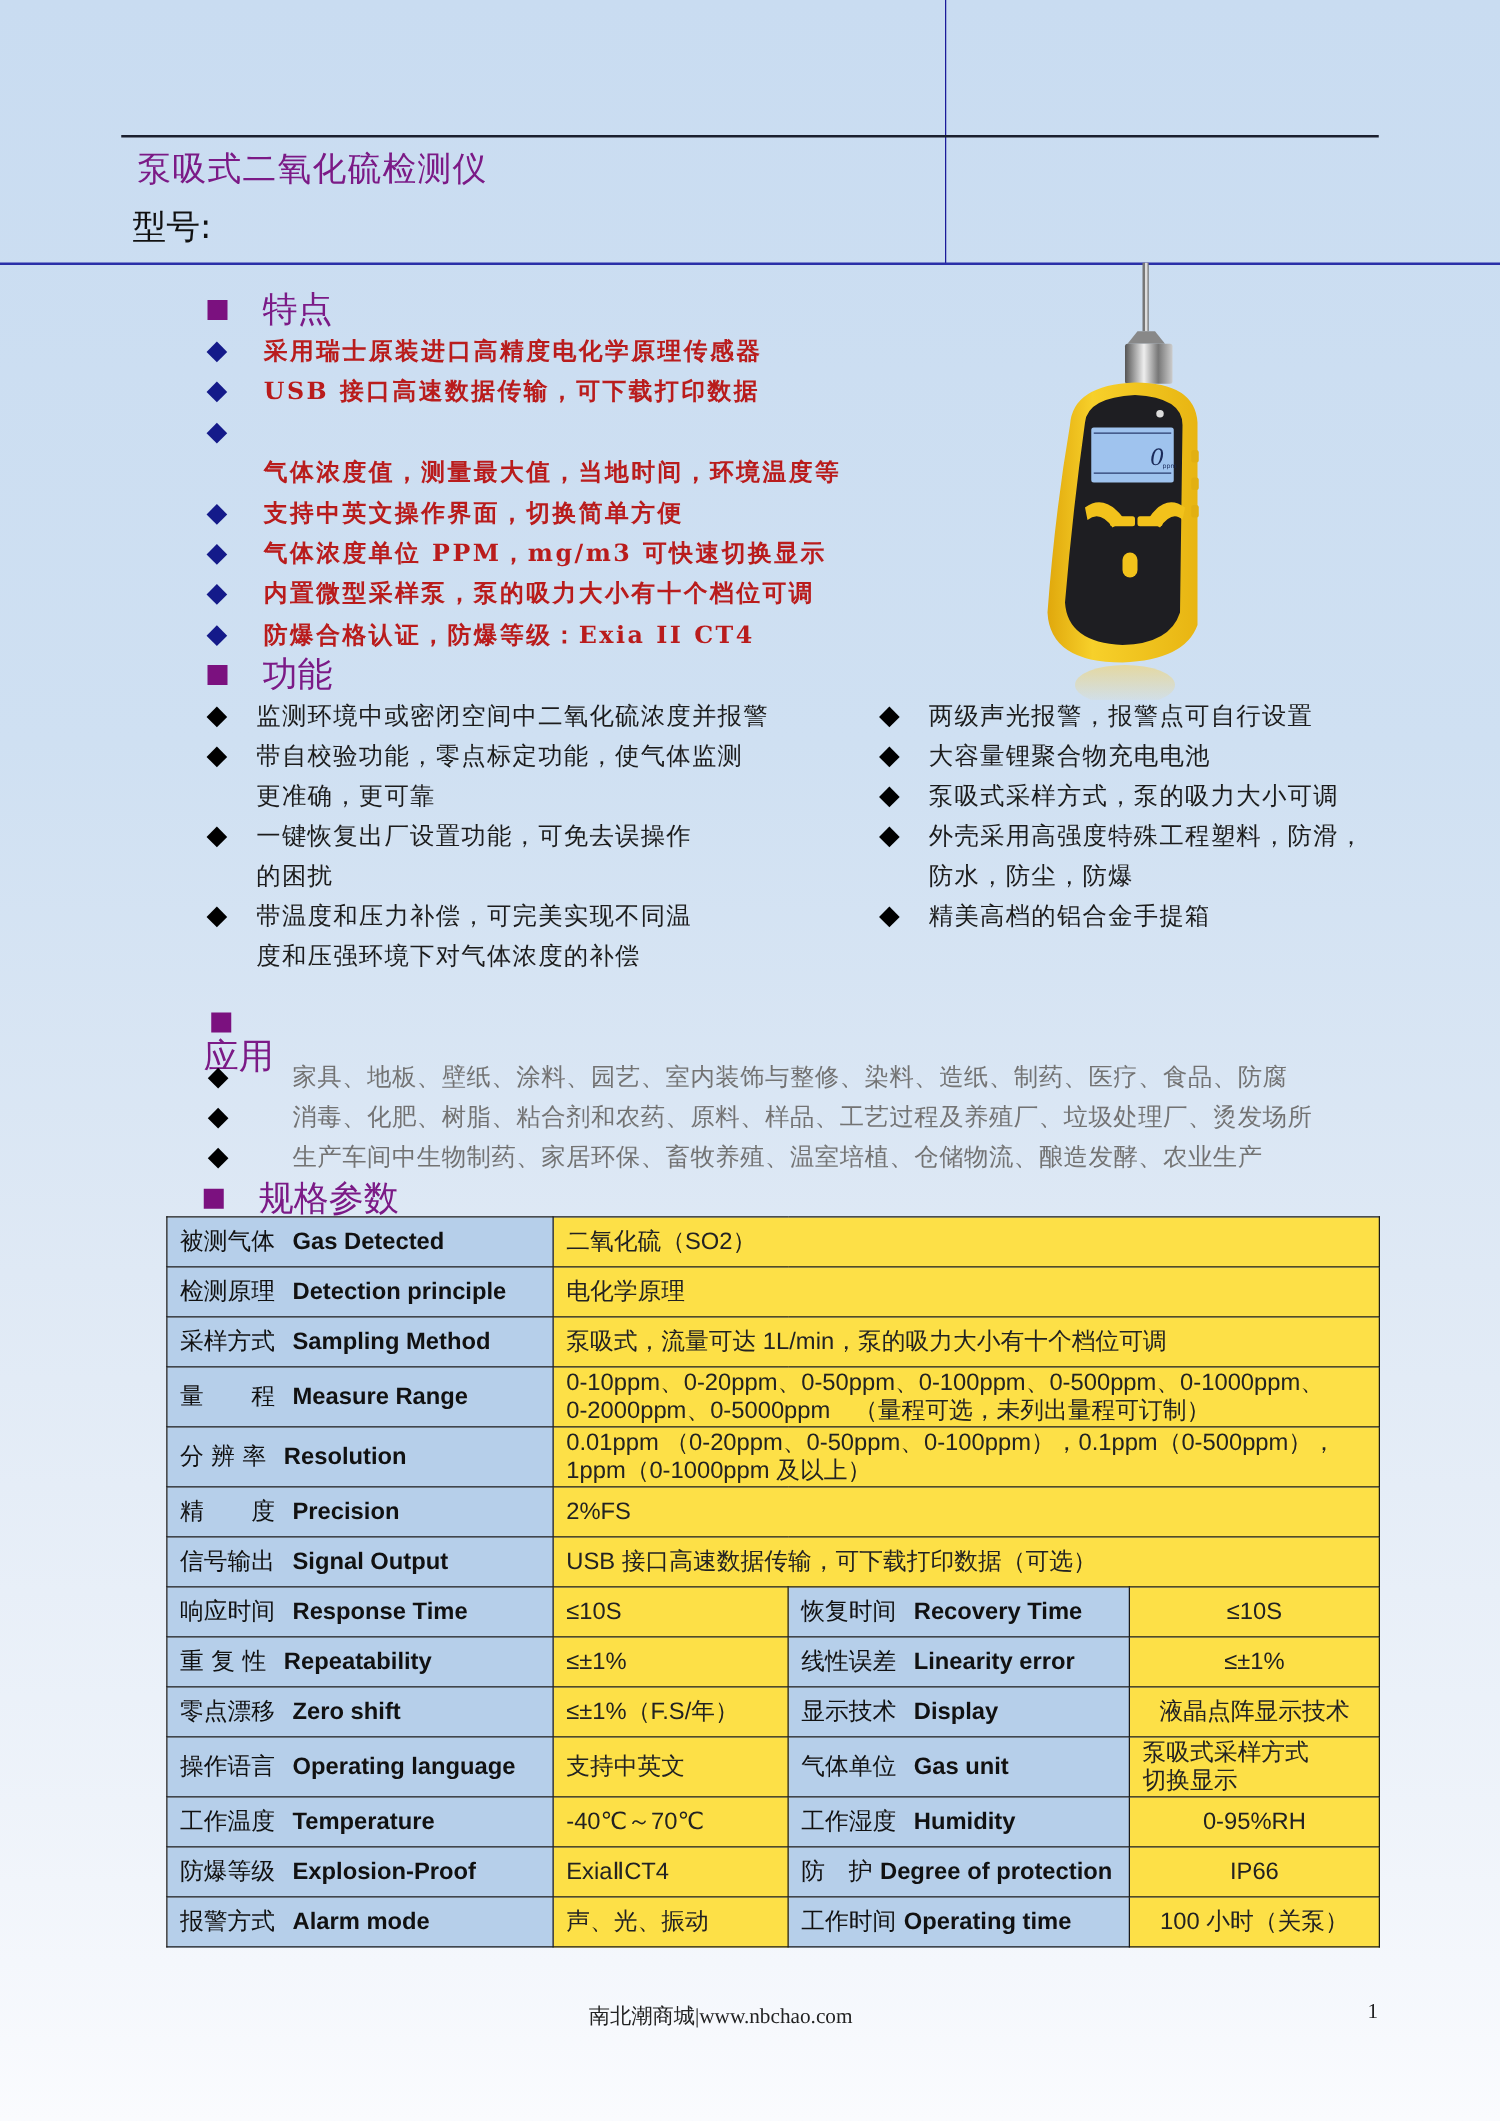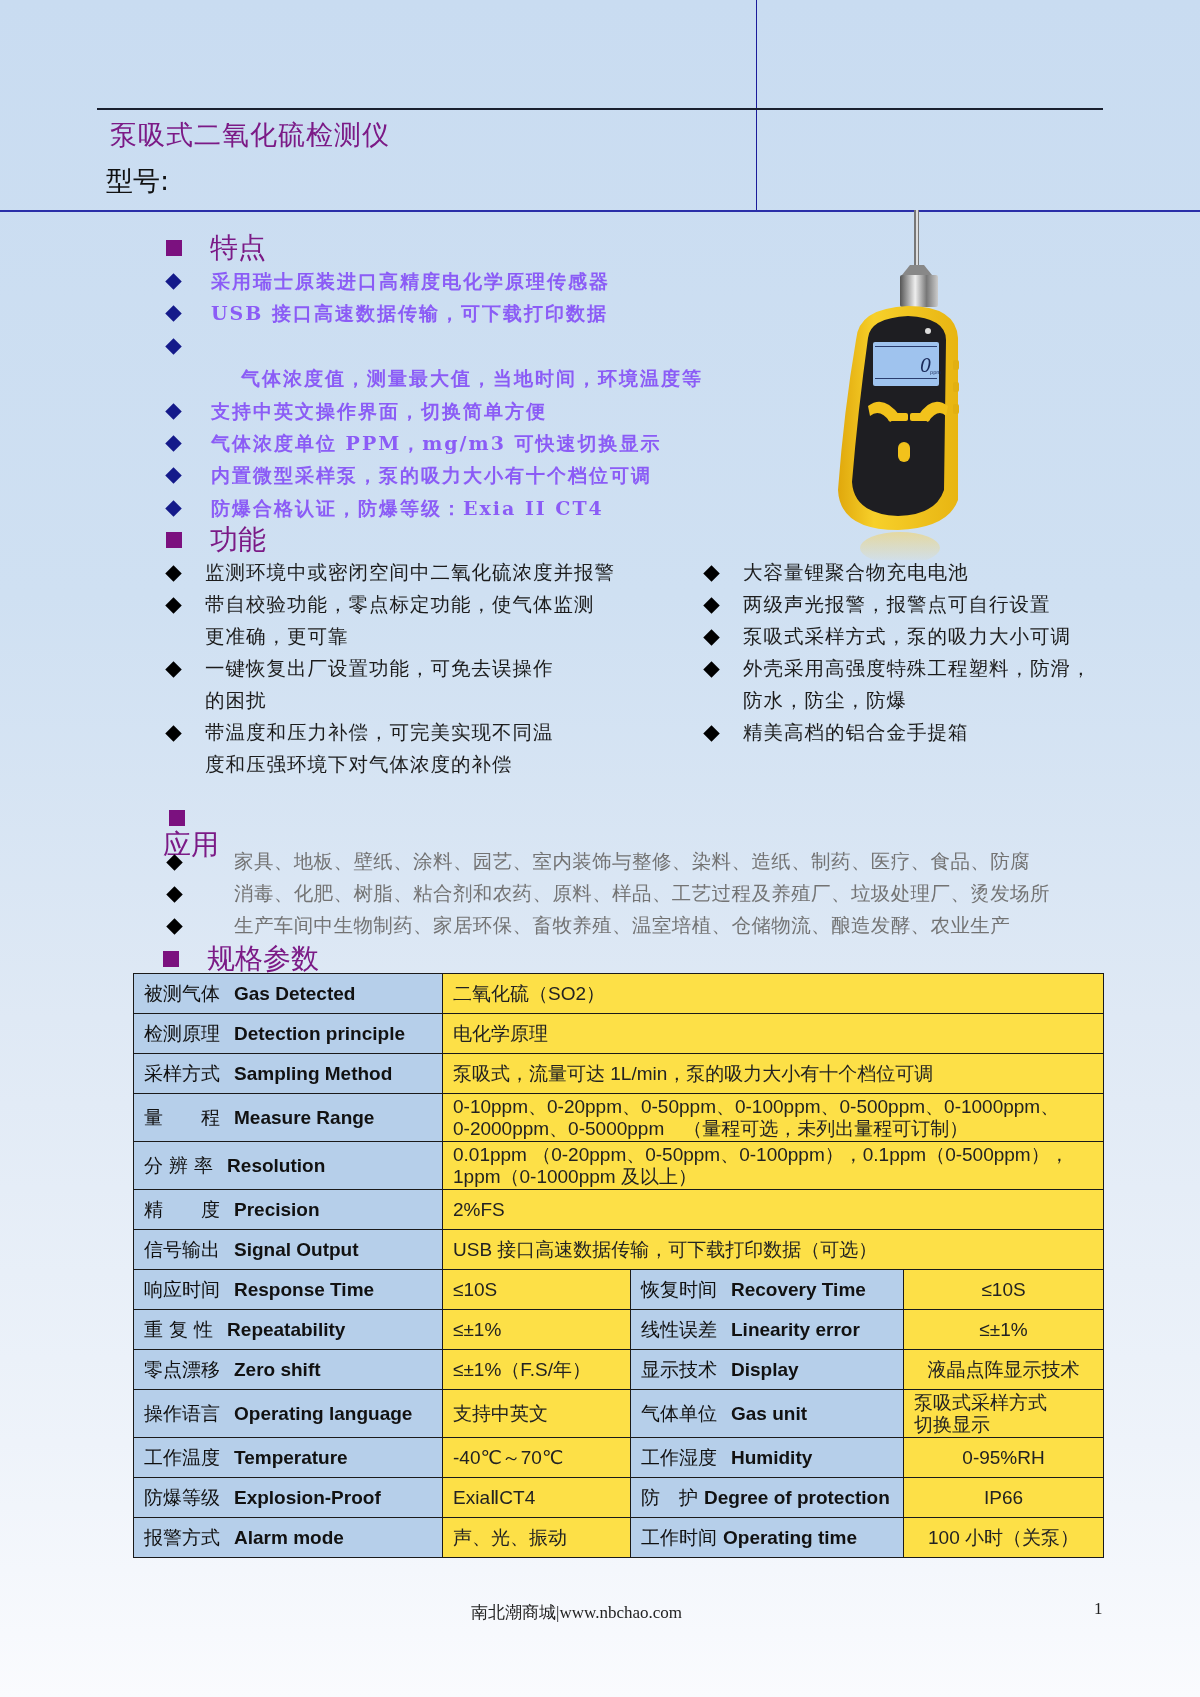--- a/index.html
+++ b/index.html
@@ -23,23 +23,23 @@
 
   
   .sec { position: absolute; display: flex; align-items: center; }
   .sec .sq { width: 16px; height: 16px; background: #7b117f; margin-right: 28px; }
   .sec .ttl { font-size: 28px; color: #7b1a86; font-family: "DejaVu Sans", sans-serif; }
 
   
   .blist { position: absolute; }
   .bitem { display: flex; align-items: flex-start; }
   .dia { width: 15px; height: 15px; transform: rotate(45deg) scale(0.78); margin-top: 9px; flex: 0 0 15px; }
-  .feat .bitem { height: 32.4px; font-size: 19px; font-weight: bold; color: #8b5cf6; font-family: "DejaVu Serif", serif; letter-spacing: 2px; line-height: 32px; }
+  .feat .bitem { height: 32.4px; font-size: 19px; font-weight: bold; color: #b91c1c; font-family: "DejaVu Serif", serif; letter-spacing: 2px; line-height: 32px; }
   .feat .dia { background: #141a8a; margin-right: 30px; margin-left: 3px; }
-  .feat .cont { padding-left: 48px; justify-content: flex-end; }
+  .feat .cont { padding-left: 48px; }
   .func .bitem { font-size: 19.5px; color: #1c1c1c; font-family: "DejaVu Serif", serif; line-height: 32px; letter-spacing: 1px; }
   .func .dia { background: #000; margin-right: 24px; margin-left: 3px; }
   .func .cont { padding-left: 42px; }
   .app .bitem { font-size: 19.5px; color: #737373; font-family: "DejaVu Serif", serif; line-height: 32px; letter-spacing: 0.4px; gap: 28px; }
   .app .dia { background: #000; margin-right: 24px; margin-left: 4px; }
 
   
   .device { left: 828px; top: 210px; width: 140px; height: 350px; }
 
   
@@ -176,25 +176,25 @@
       <span class="dia"></span>
       <span>带温度和压力补偿，可完美实现不同温</span>
     </div>
   <div class="bitem cont">
       <span>度和压强环境下对气体浓度的补偿</span>
     </div>
 </div>
 <div class="blist func" style="left:701px; top:557px; width:420px;">
   <div class="bitem">
       <span class="dia"></span>
+      <span>两级声光报警，报警点可自行设置</span>
+    </div>
+  <div class="bitem">
+      <span class="dia"></span>
       <span>大容量锂聚合物充电电池</span>
-    </div>
-  <div class="bitem">
-      <span class="dia"></span>
-      <span>两级声光报警，报警点可自行设置</span>
     </div>
   <div class="bitem">
       <span class="dia"></span>
       <span>泵吸式采样方式，泵的吸力大小可调</span>
     </div>
   <div class="bitem">
       <span class="dia"></span>
       <span>外壳采用高强度特殊工程塑料，防滑，</span>
     </div>
   <div class="bitem cont">

